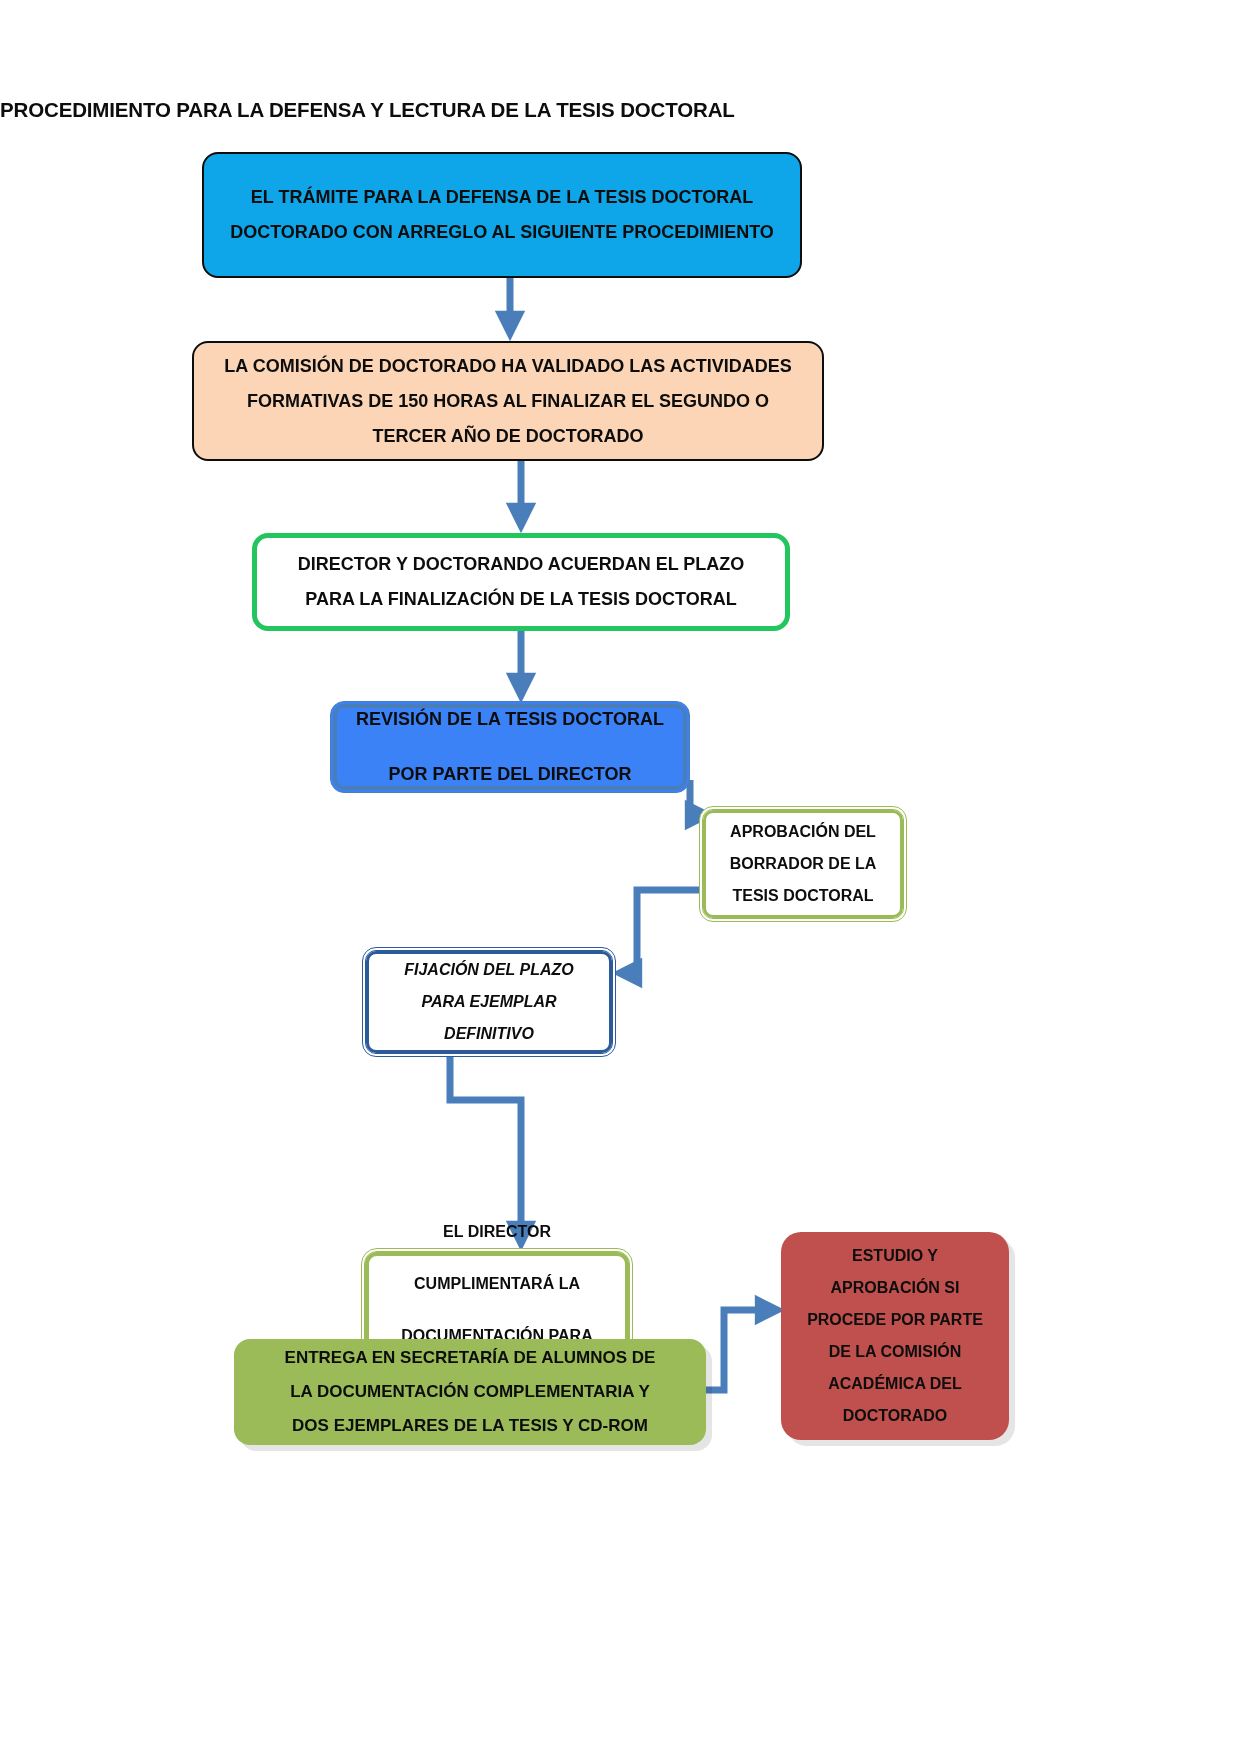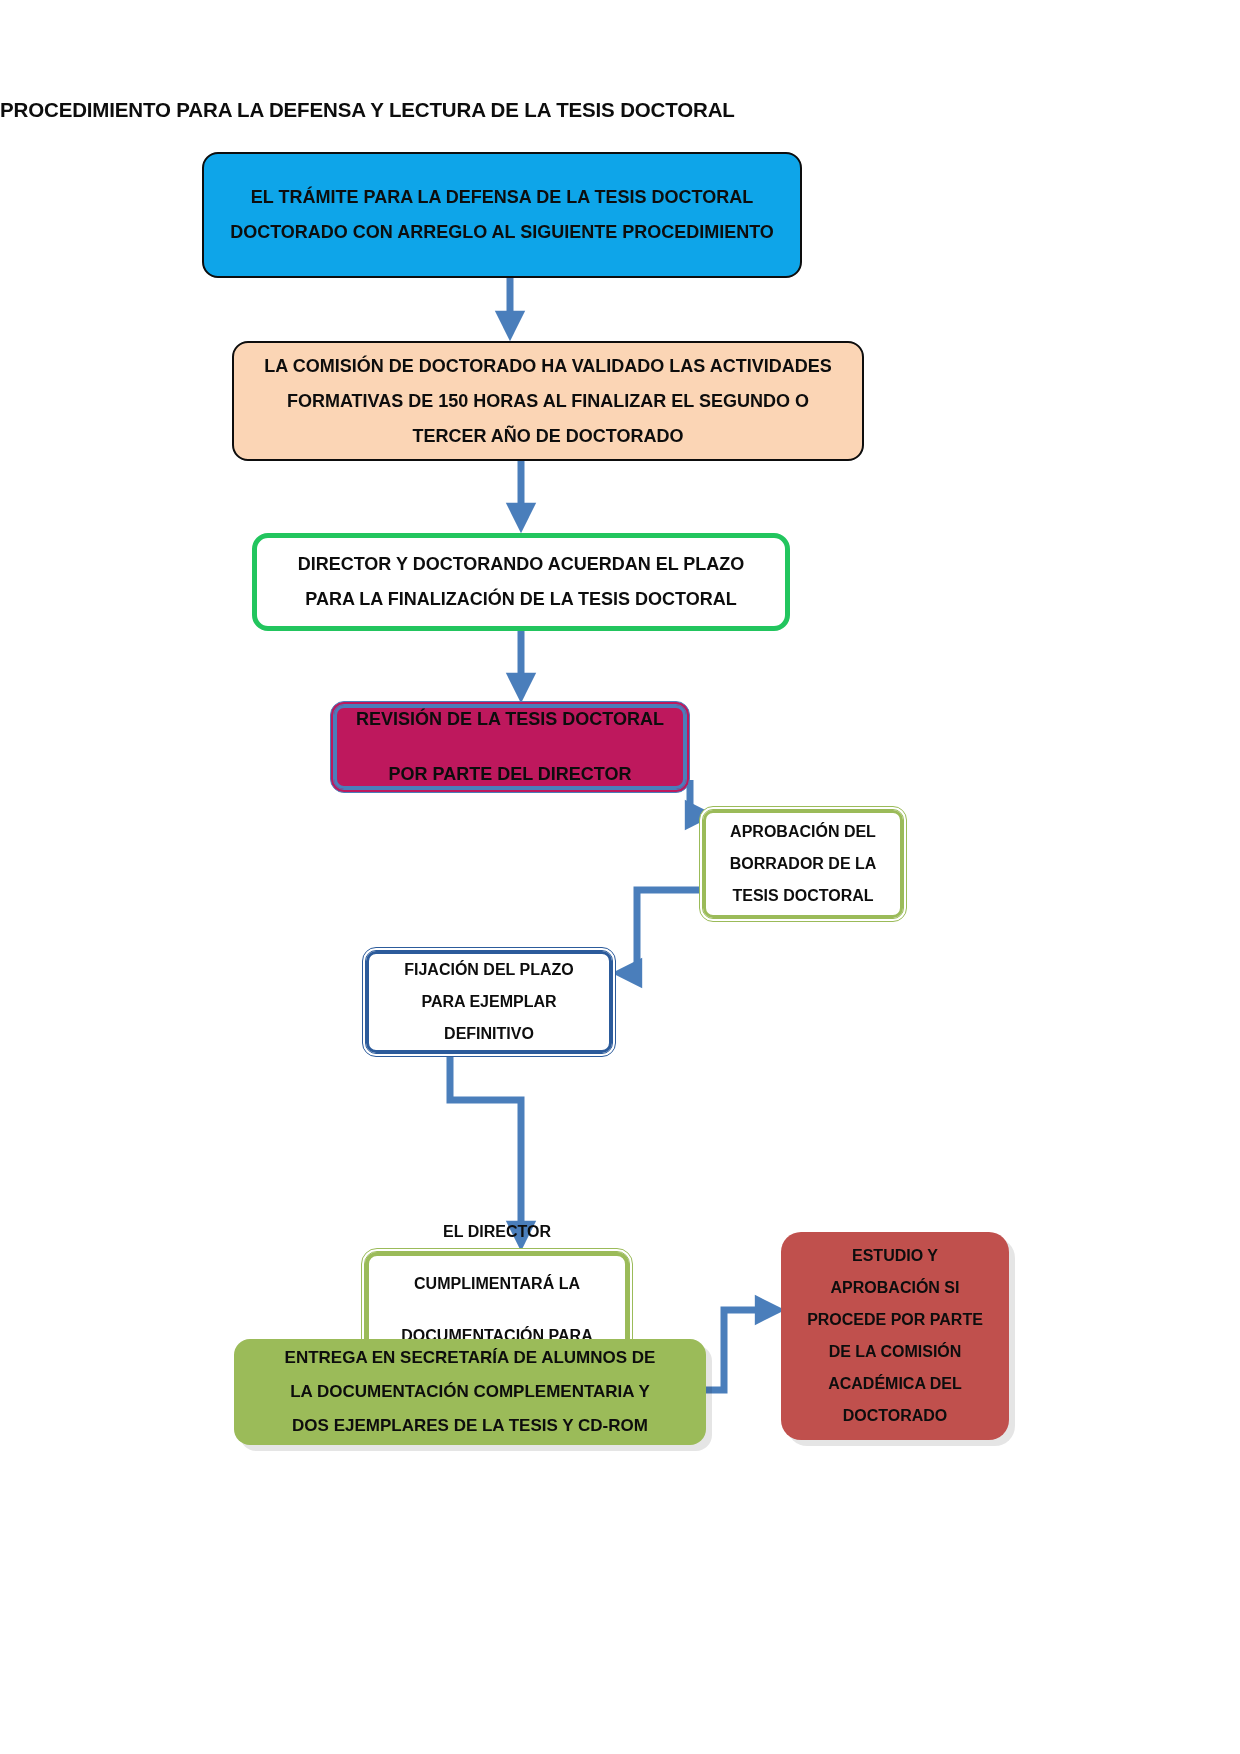--- a/index.html
+++ b/index.html
@@ -76,21 +76,20 @@
   #node-comision {
     left: 192px;
     top: 341px;
     width: 632px;
     height: 120px;
     background: #fbd5b5;
     border: 2px solid #0d0d0d;
     border-radius: 16px;
     font-size: 18px;
     line-height: 35px;
-    margin-left: 40px;
   }
 
   
   #node-plazo {
     left: 252px;
     top: 533px;
     width: 538px;
     height: 98px;
     background: #ffffff;
     border: 5px solid #22c55e;
@@ -98,21 +97,21 @@
     font-size: 18px;
     line-height: 35px;
   }
 
   
   #node-revision {
     left: 330px;
     top: 701px;
     width: 360px;
     height: 92px;
-    background: #be185d;
+    background: #3b82f6;
     border: 4px double #4a7ebb;
     border-radius: 14px;
     font-size: 18px;
     line-height: 35px;
     box-shadow: 0 0 0 3px #4a7ebb inset;
     gap: 20px;
   }
 
   
   #node-aprobacion {
@@ -133,20 +132,21 @@
     left: 362px;
     top: 947px;
     width: 254px;
     height: 110px;
     background: #ffffff;
     border: 4px double #2c5b9b;
     border-radius: 14px;
     font-size: 16px;
     line-height: 32px;
     box-shadow: 0 0 0 3px #2c5b9b inset;
+    font-style: italic;
   }
 
   
   #node-cumplimentar {
     left: 361px;
     top: 1248px;
     width: 272px;
     height: 124px;
     background: #ffffff;
     border: 4px double #9bbb59;

